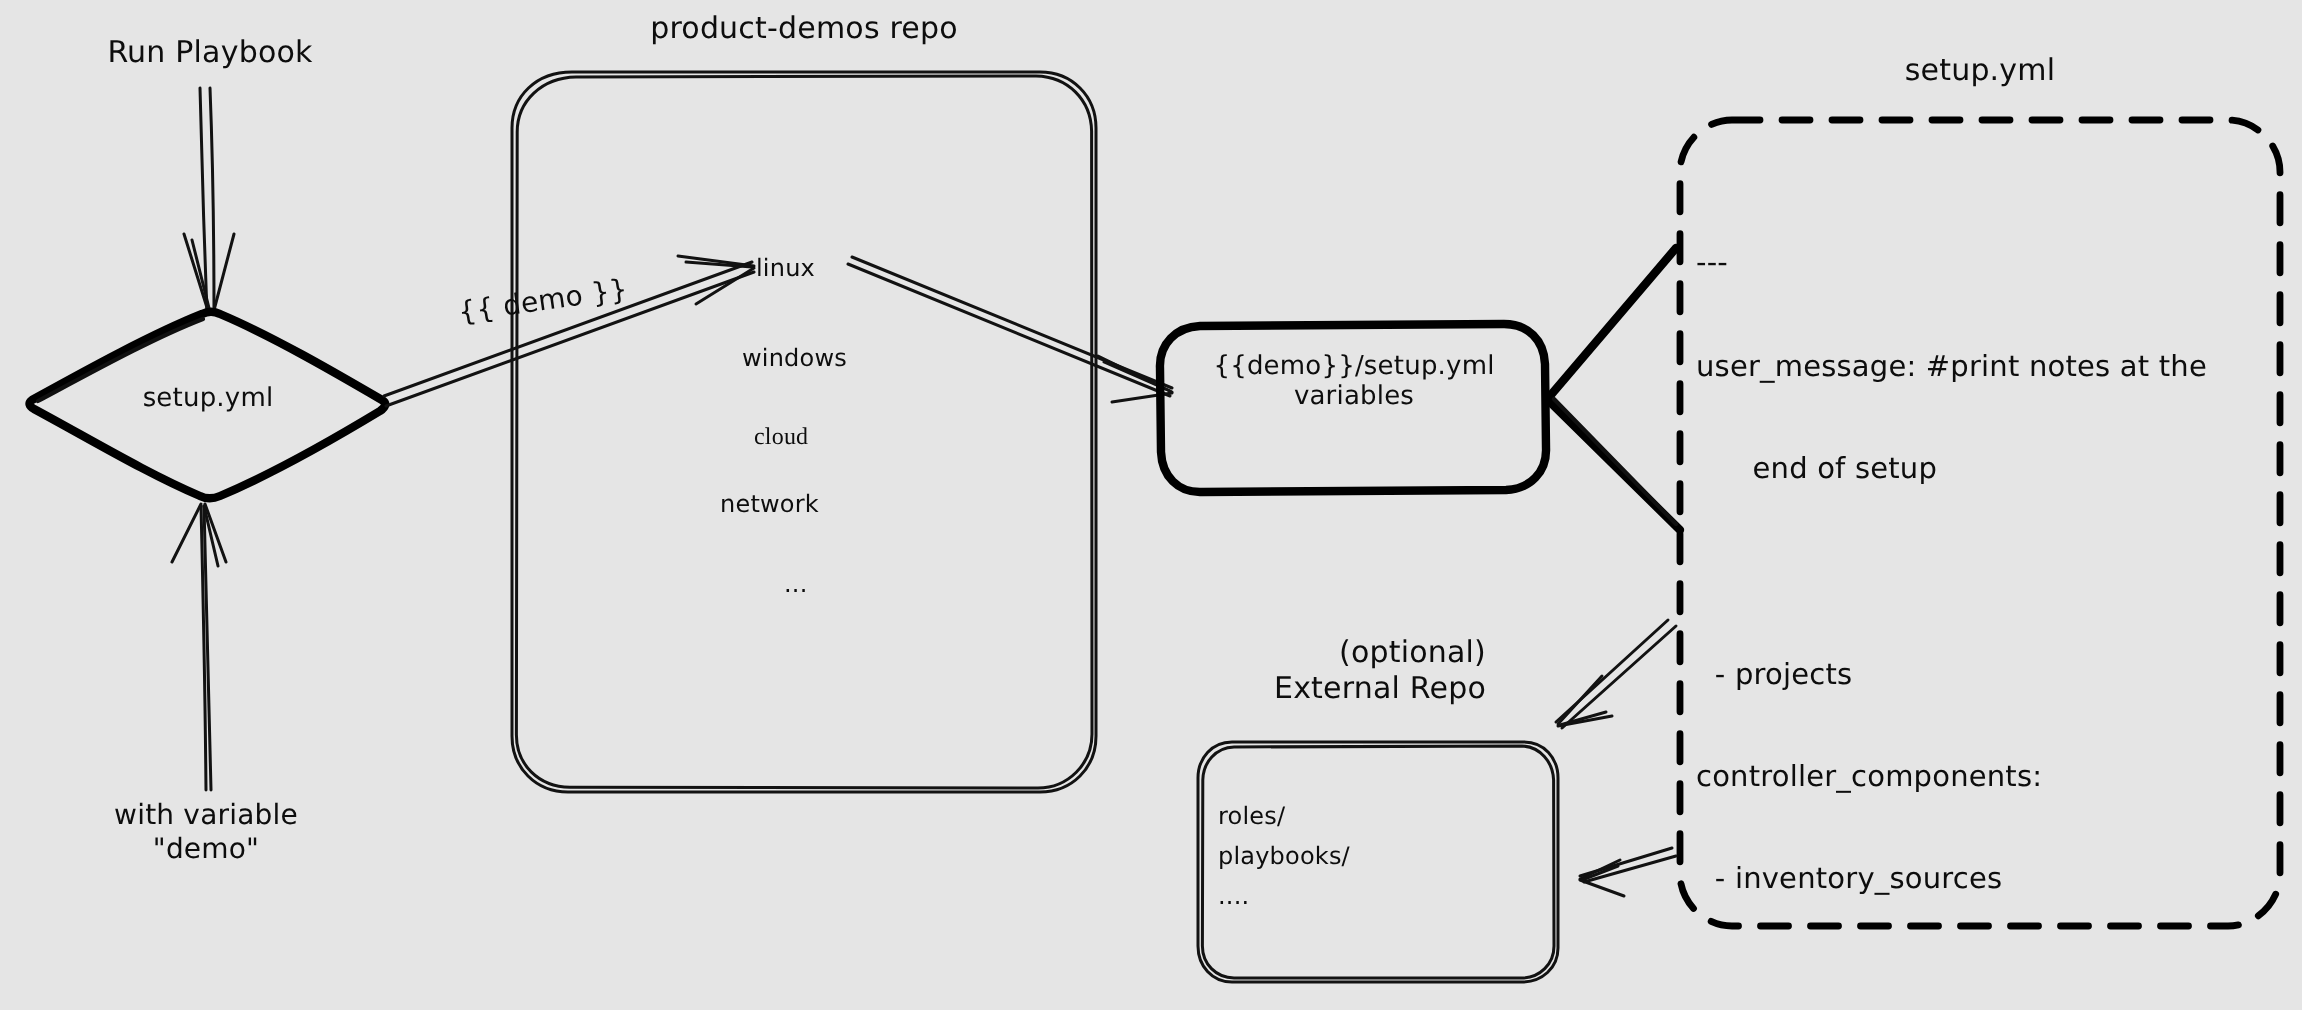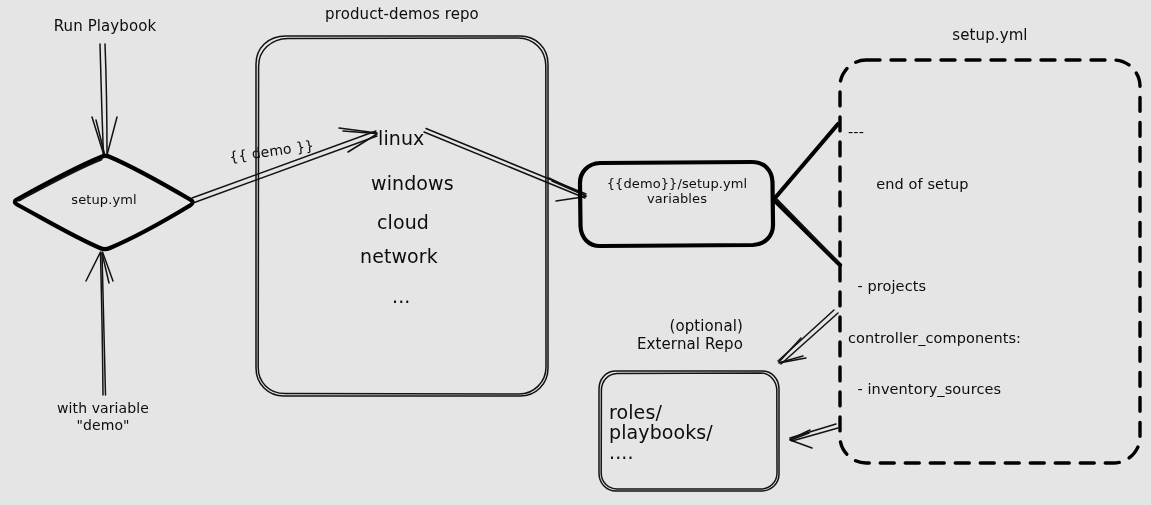--- a/index.html
+++ b/index.html
@@ -27,21 +27,21 @@
     font-family: "DejaVu Sans", sans-serif;
     white-space: pre;
     line-height: 1.18;
     letter-spacing: 0.1px;
   }
   .center { text-align: center; transform: translateX(-50%); }
   .t-title    { font-size: 15px; }
   .t-node     { font-size: 13px; }
   .t-code     { font-size: 14.5px; }
   .t-small    { font-size: 14px; }
-  .t-repoitem { font-size: 19px; }
+  .t-repoitem { font-size: 12px; }
 </style>
 </head>
 <body>
 
 <div id="canvas">
 
   <svg id="sketch" viewBox="0 0 1151 505">
     <defs>
       <style>
         .stroke-thin  { fill:none; stroke:#121212; stroke-width:1.5; stroke-linecap:round; stroke-linejoin:round; }
@@ -158,38 +158,39 @@
 "demo"</div>
 
   <div class="lbl t-node center" style="left:104px; top:192px;">setup.yml</div>
 
   <div class="lbl t-title center" style="left:402px; top:6px;">product-demos repo</div>
 
   <div class="lbl t-small" style="left:229px; top:143px; transform:rotate(-8deg);">{{ demo }}</div>
 
   <div class="lbl t-repoitem" style="left:378px; top:127px;">linux</div>
   <div class="lbl t-repoitem" style="left:371px; top:172px;">windows</div>
-  <div class="lbl t-repoitem" style="left:377px; top:211px;">cloud</div>
+  <div class="lbl t-repoitem" style="left:377px; top:211px;font-family:Liberation Serif, serif;">cloud</div>
   <div class="lbl t-repoitem" style="left:360px; top:245px;">network</div>
   <div class="lbl t-repoitem" style="left:392px; top:285px;">...</div>
 
   <div class="lbl t-node center" style="left:677px; top:176px;">{{demo}}/setup.yml
 variables</div>
 
   <div class="lbl t-title center" style="left:690px; top:318px;text-align:right;">(optional)
 External Repo</div>
 
   <div class="lbl t-repoitem" style="left:609px; top:401px;">roles/</div>
   <div class="lbl t-repoitem" style="left:609px; top:421px;">playbooks/</div>
   <div class="lbl t-repoitem" style="left:609px; top:441px;">....</div>
 
   <div class="lbl t-title center" style="left:990px; top:27px;">setup.yml</div>
 
   <div class="lbl t-code" style="left:848px; top:90px;">
     <div>---</div>
+    <div>user_message: #print notes at the</div>
     <div>      end of setup</div>
     <div>&nbsp;</div>
     <div>  - projects</div>
     <div>controller_components:</div>
     <div>  - inventory_sources</div>
     
     
     
     
     

